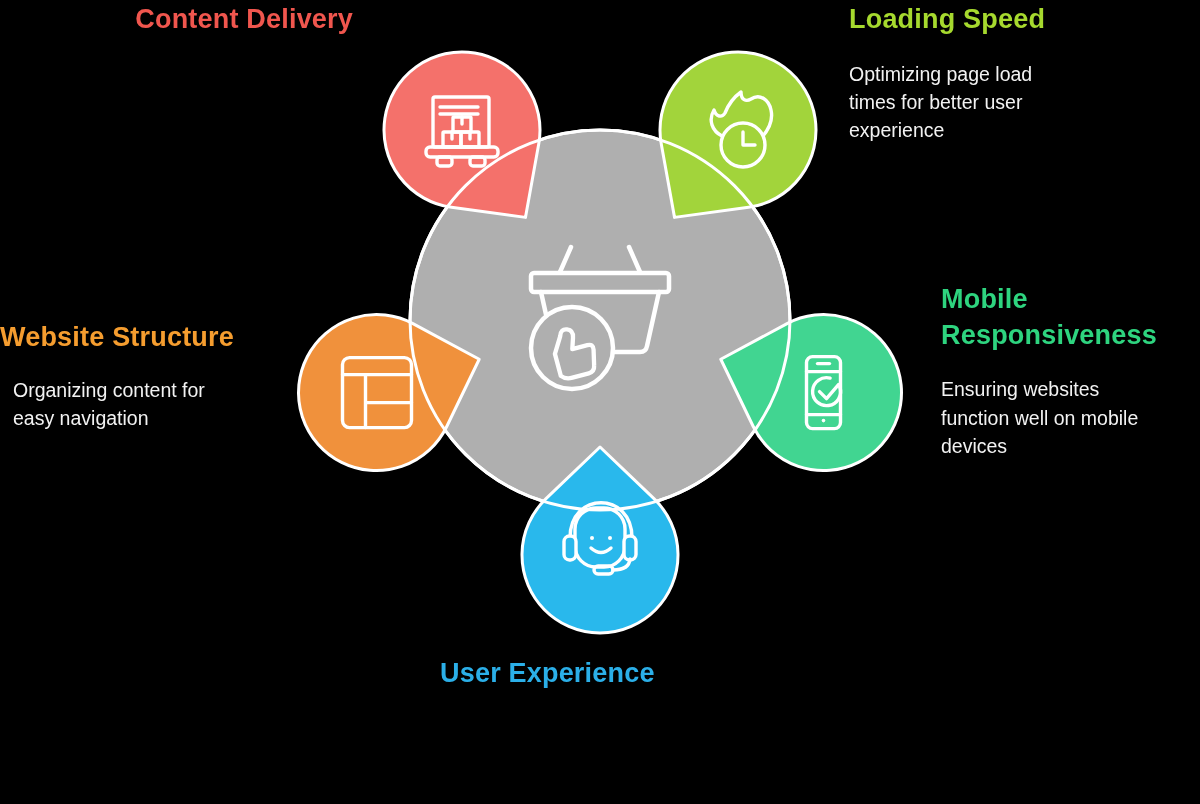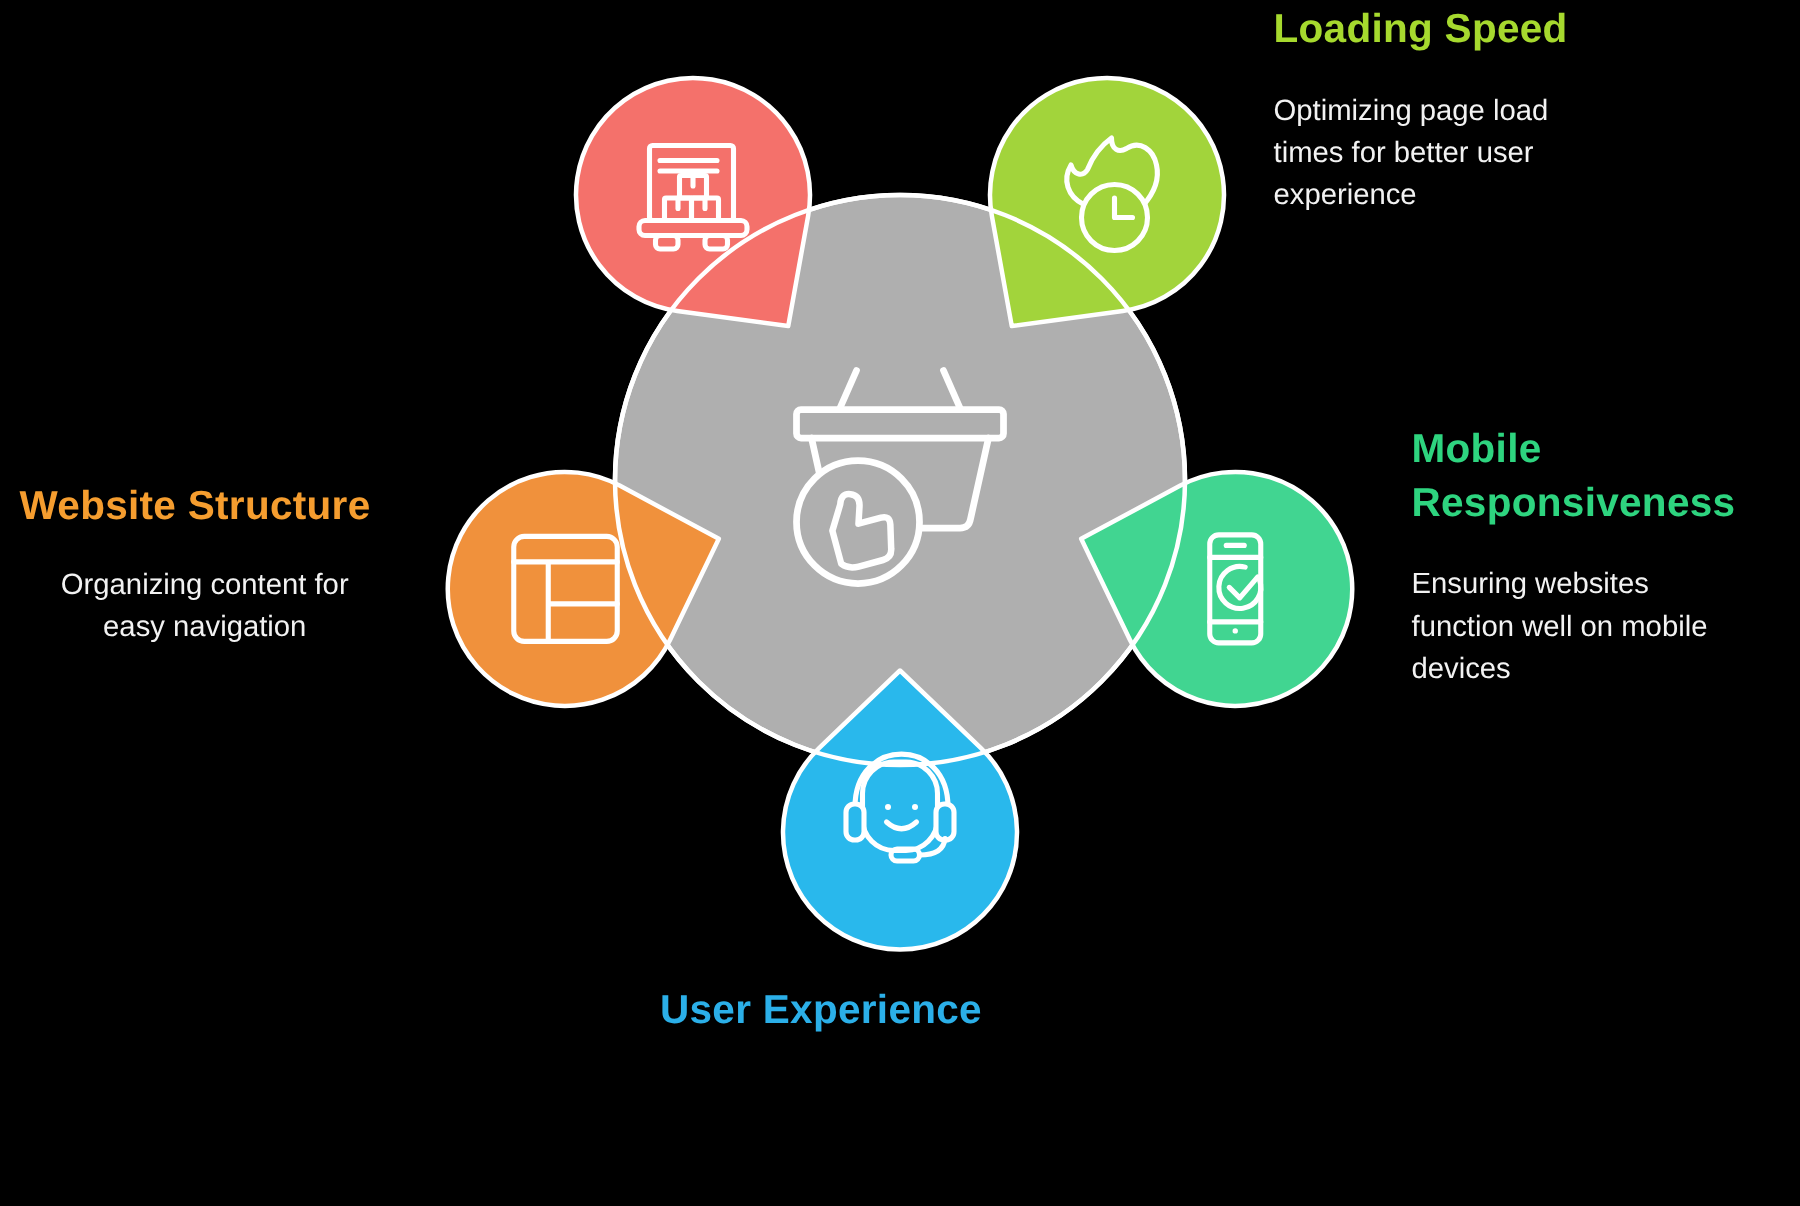--- a/index.html
+++ b/index.html
@@ -15,21 +15,21 @@
   }
   .label-desc{
     font-size:19.5px;color:#F2F2F2;line-height:1.45;white-space:pre-line;
     margin-top:22px;
   }
   .pos-cd{left:20px;top:2px;width:333px;text-align:right;}
   .pos-ls{left:849px;top:2px;width:262px;text-align:left;}
   .pos-mr{left:941px;top:282px;width:252px;text-align:left;}
   .pos-ux{left:440px;top:656px;width:320px;text-align:left;}
   .pos-ux .label-desc{margin-top:24px;}
-  .pos-ws{left:0px;top:320px;width:260px;text-align:center;}
+  .pos-ws{left:0px;top:320px;width:260px;text-align:left;}
   .pos-ws .label-desc{margin-top:20px;padding-left:13px;}
 </style>
 </head>
 <body>
 
 <div class="stage">
 
   <svg class="diagram-svg" width="1200" height="804" viewBox="0 0 1200 804">
     <defs>
       <path id="petal" d="M 0 -108 L 53.96 -56.33 A 78 78 0 1 1 -53.96 -56.33 Z"></path>
@@ -99,20 +99,21 @@
       <rect x="-69" y="-47" width="138" height="19" rx="3"></rect>
       <circle cx="-28" cy="28" r="41" fill="#AFAFAF"></circle>
       <g transform="translate(-28,28) rotate(-15) scale(1.2)" stroke-width="3.6">
         <path d="M -15 1 L -7 -12 Q -5 -18 0 -16 Q 5 -14 3 -8 L 0 1 L 13 1
                  Q 18 1 17 6 L 14 19 Q 13 24 8 24 L -6 24 Q -12 24 -15 20 Z"></path>
       </g>
     </g>
   </svg>
 
   <div class="label-block pos-cd">
+    <div class="label-title" style="color: rgb(240, 86, 78);">Content Delivery</div>
   </div>
 
   <div class="label-block pos-ls">
     <div class="label-title" style="color: rgb(166, 217, 46);">Loading Speed</div>
     <div class="label-desc">Optimizing page load
 times for better user
 experience</div>
   </div>
 
   <div class="label-block pos-mr">

